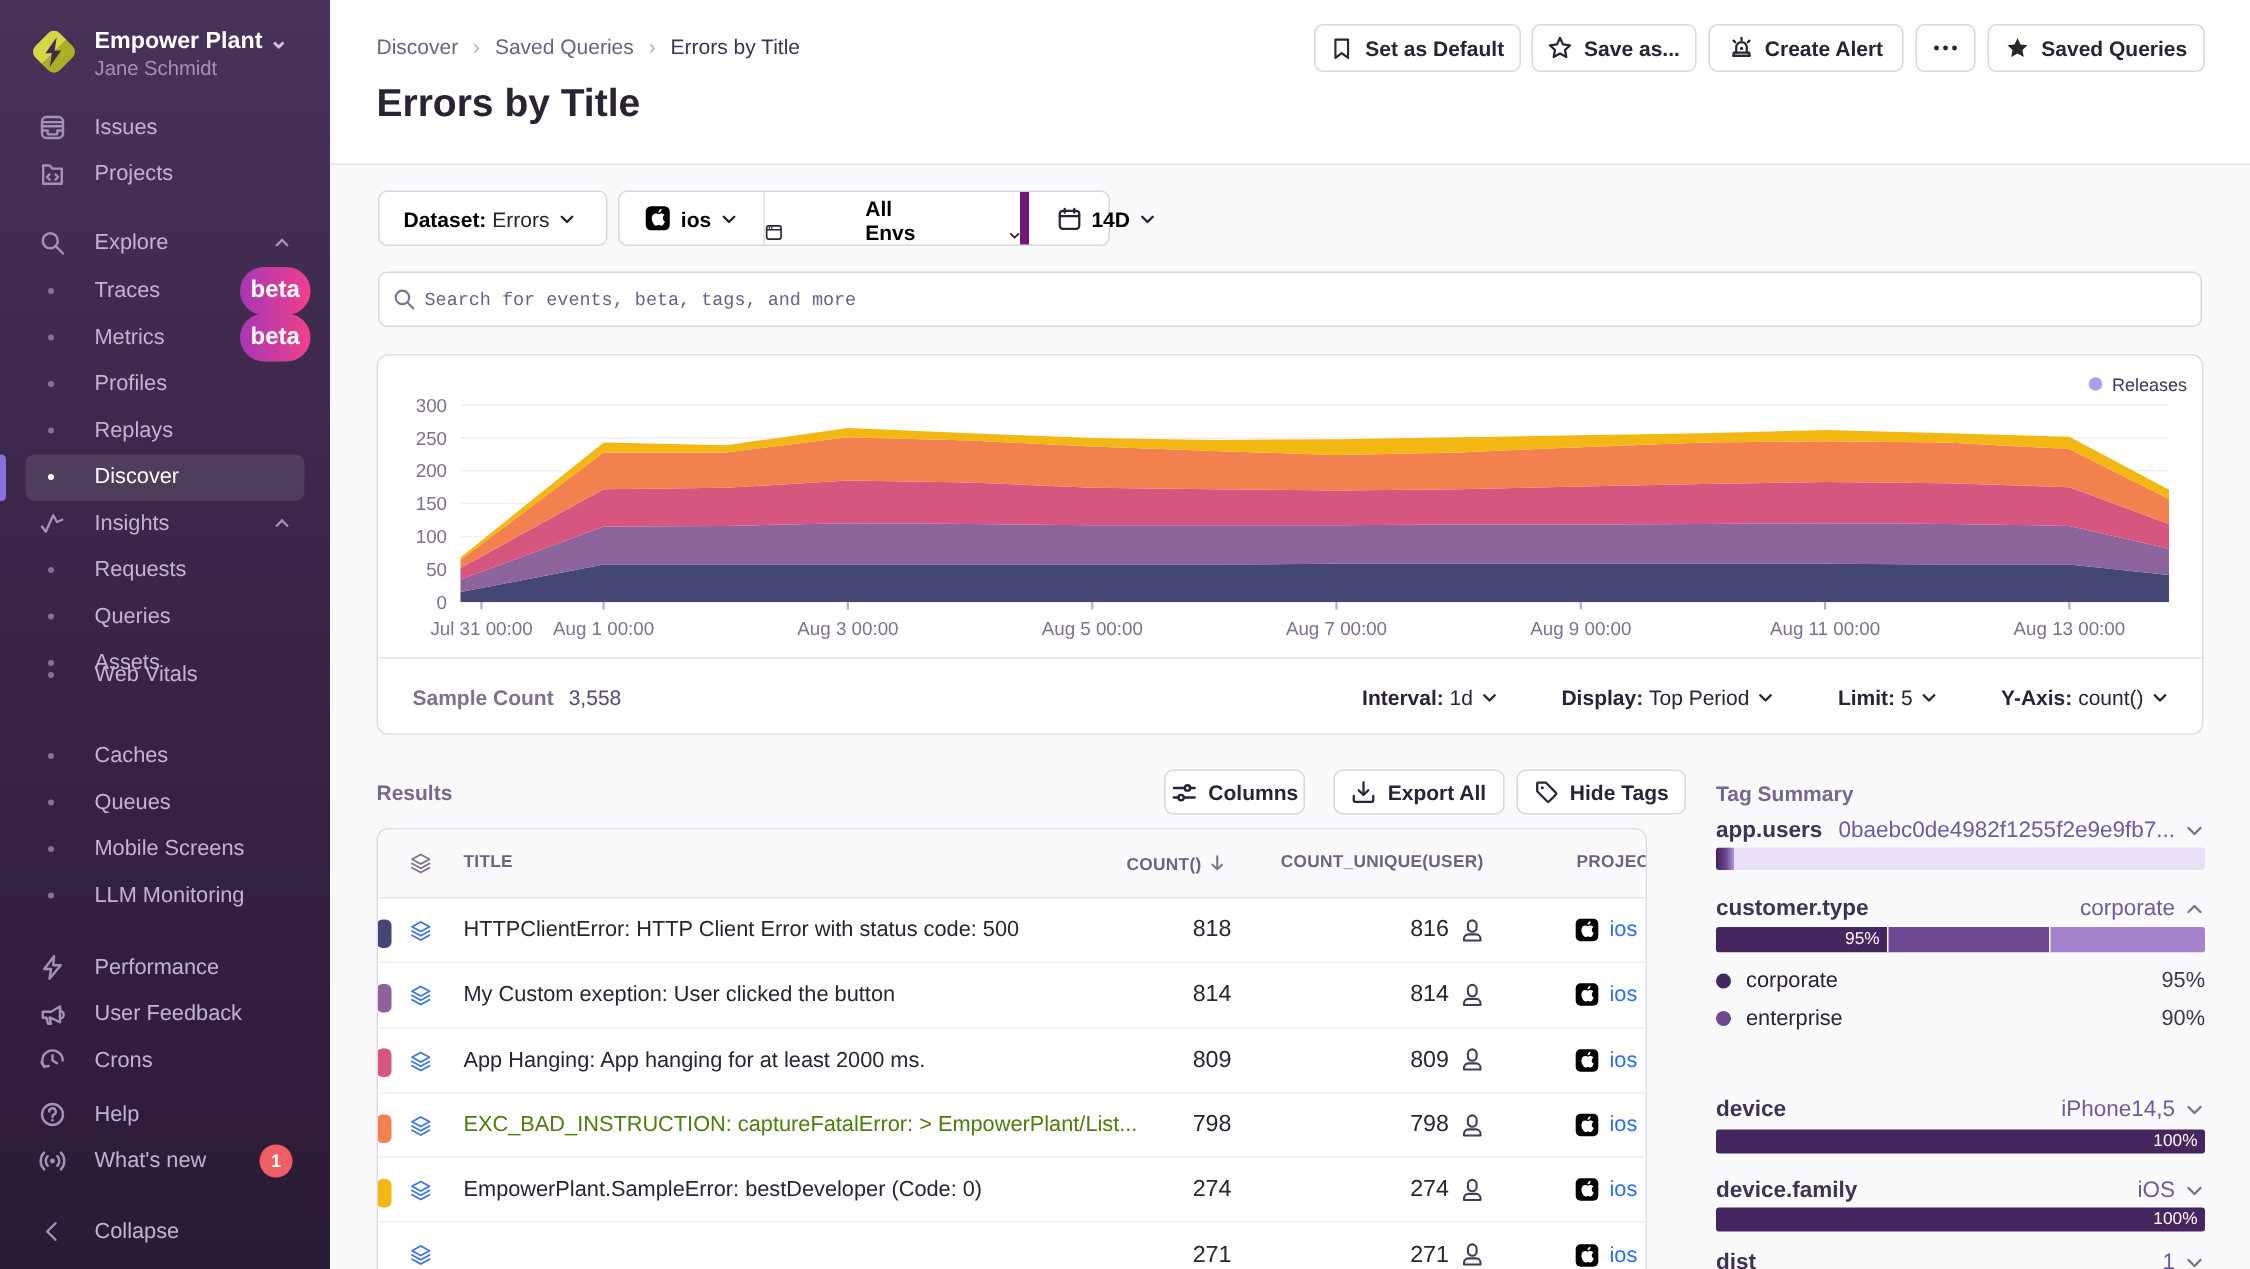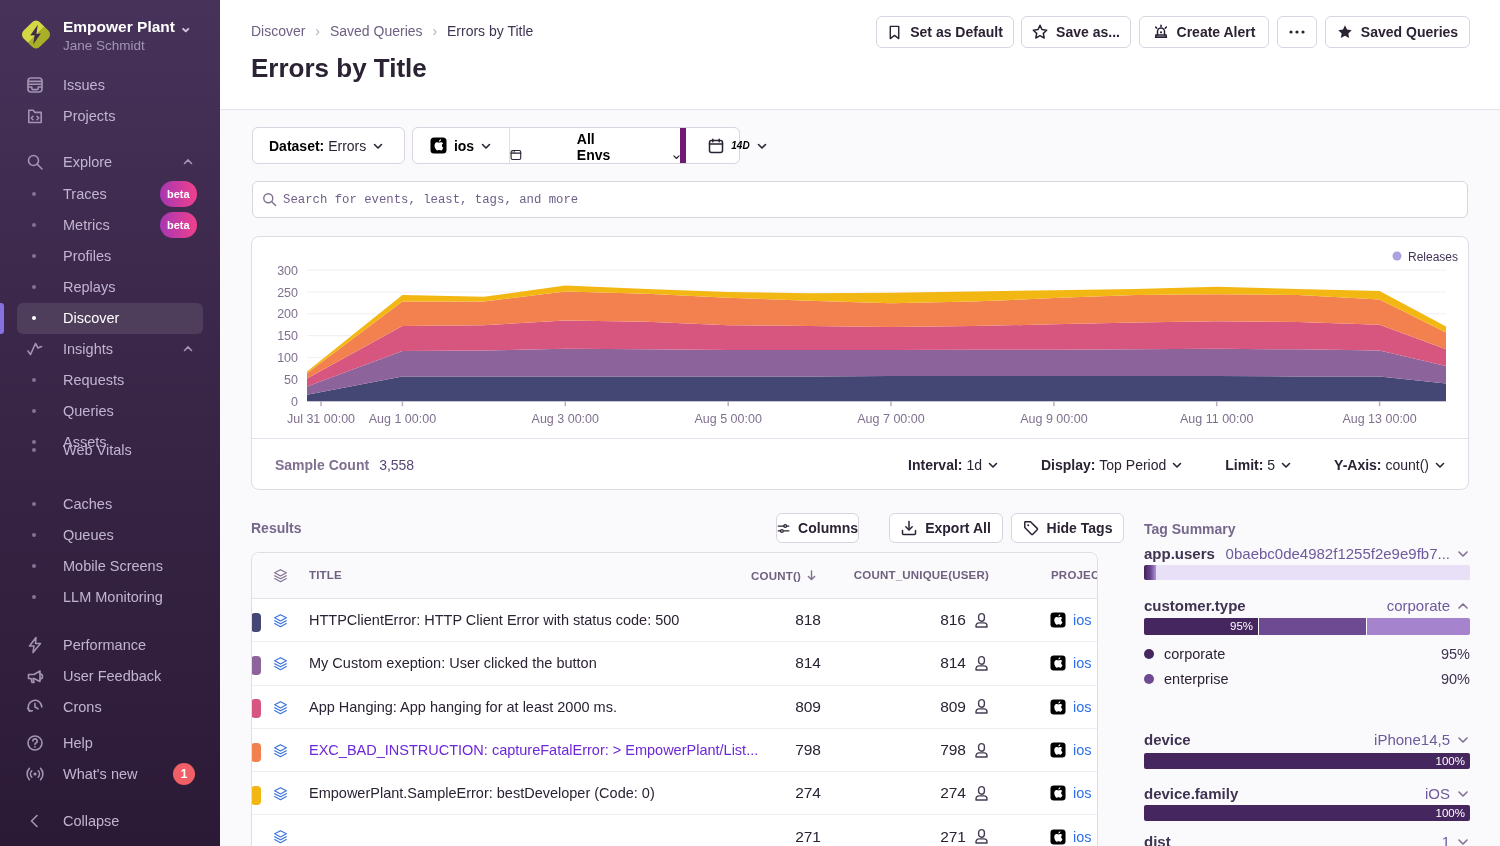--- a/index.html
+++ b/index.html
@@ -7,21 +7,21 @@
 .sidebar { position:absolute; left:0; top:0; width:220px; height:846px; background:linear-gradient(180deg,#47325a 0%,#3b2749 40%,#2b1a36 100%); color:#c2b4d0; }
 .logo { position:absolute; left:19px; top:17px; width:34px; height:36px; }
 .orgname { position:absolute; left:63px; top:18px; font-size:15.5px; font-weight:bold; color:#fff; }
 .orgname .chev { color:#cfc2dc; }
 .username { position:absolute; left:63px; top:38px; font-size:13.5px; color:#a294b2; }
 .sitem { position:absolute; left:0; width:220px; height:31px; font-size:14.5px; }
 .sitem .ic { position:absolute; left:26px; top:50%; transform:translateY(-50%); width:18px; height:18px; }
 .sitem .lbl { position:absolute; left:63px; top:50%; transform:translateY(-50%); }
 .sitem .dot { position:absolute; left:32px; top:50%; transform:translateY(-50%); width:4px; height:4px; border-radius:50%; background:#837396; }
 .sitem .chevup { position:absolute; right:26px; top:50%; transform:translateY(-50%); }
-.beta { position:absolute; left:160px; top:50%; transform:translateY(-50%); font-size:11px; font-weight:bold; color:#fff; background:linear-gradient(90deg,#a737b4,#f0408c); border-radius:20px; padding:7px 7px; }
+.beta { position:absolute; left:160px; top:50%; transform:translateY(-50%); font-size:16px; font-weight:bold; color:#fff; background:linear-gradient(90deg,#a737b4,#f0408c); border-radius:20px; padding:7px 7px; }
 .sel { background:rgba(255,255,255,0.10); border-radius:6px; left:17px !important; width:186px !important; color:#fff; }
 .sel .dot { left:15px; background:#fff; }
 .sel .lbl { left:46px; }
 .selbar { position:absolute; left:0; width:4px; height:31px; background:#8572e0; border-radius:0 3px 3px 0; }
 .badge1 { position:absolute; left:173px; top:50%; transform:translateY(-50%); width:22px; height:22px; border-radius:50%; background:#f05e66; color:#fff; font-size:12px; font-weight:bold; text-align:center; line-height:22px; }
 .main { position:absolute; left:220px; top:0; width:1280px; height:846px; background:#faf9fb; }
 .header { position:absolute; left:0; top:0; width:1280px; height:110px; background:#fff; border-bottom:1px solid #e6e1ea; }
 .crumbs { position:absolute; left:31px; top:23px; font-size:14px; color:#6e6083; }
 .crumbs .sep { color:#b5a8c2; margin:0 6px; }
 .crumbs .cur { color:#3f3352; }
@@ -239,38 +239,38 @@
           <svg width="16" height="16" viewBox="0 0 16 16">
             <rect x="1.5" y="2" width="13" height="12" rx="2" stroke="#2b2233" stroke-width="1.5" fill="none" stroke-linecap="round" stroke-linejoin="round"></rect>
             <path d="M1.5 5.5 h13" stroke="#2b2233" stroke-width="1.5" fill="none" stroke-linecap="round" stroke-linejoin="round"></path>
             <path d="M4 3.8 h0.01 M6.2 3.8 h0.01" stroke="#2b2233" stroke-width="1.6" stroke-linecap="round"></path>
           </svg>
           <span style="margin-left:7px">All Envs</span>
           <svg width="12" height="12" viewBox="0 0 12 12" style="margin-left:6px">
             <path d="M2.5 4.5 L6 8 L9.5 4.5" stroke="#2b2233" stroke-width="1.6" fill="none" stroke-linecap="round" stroke-linejoin="round"></path>
           </svg>
         </div>
-  <div style="flex:0 0 103px; display:flex; align-items:center; justify-content:center; font-size:10px; font-weight:bold; height:100%;font-style:italic;">
+  <div style="flex:0 0 103px; display:flex; align-items:center; justify-content:center; font-size:14px; font-weight:bold; height:100%;">
           <svg width="16" height="16" viewBox="0 0 16 16">
             <rect x="1.5" y="2.5" width="13" height="12" rx="2" stroke="#2b2233" stroke-width="1.5" fill="none" stroke-linecap="round" stroke-linejoin="round"></rect>
             <path d="M1.5 6 h13" stroke="#2b2233" stroke-width="1.5" fill="none" stroke-linecap="round" stroke-linejoin="round"></path>
             <path d="M4.8 1.2 v2.6 M11.2 1.2 v2.6" stroke="#2b2233" stroke-width="1.5" fill="none" stroke-linecap="round" stroke-linejoin="round"></path>
           </svg>
           <span style="margin-left:7px">14D</span>
           <svg width="12" height="12" viewBox="0 0 12 12" style="margin-left:6px">
             <path d="M2.5 4.5 L6 8 L9.5 4.5" stroke="#2b2233" stroke-width="1.6" fill="none" stroke-linecap="round" stroke-linejoin="round"></path>
           </svg>
         </div>
 </div>
 <div class="fbtn" style="left:32px; top:181px; width:1216px; height:37px; padding-left:9px;">
   <svg width="15" height="15" viewBox="0 0 16 16">
           <circle cx="6.7" cy="6.7" r="4.8" stroke="#80708f" stroke-width="1.5" fill="none"></circle>
           <path d="M10.4 10.4 L14.5 14.5" stroke="#80708f" stroke-width="1.5" stroke-linecap="round"></path>
         </svg>
-  <span style="font-family:'Liberation Mono',monospace; font-size:12.3px; color:#6f608a; margin-left:6px;">Search for events, least, tags, and more</span>
+  <span style="font-family:'Liberation Mono',monospace; font-size:12.3px; color:#6f608a; margin-left:6px;">Search for events, beta, tags, and more</span>
 </div>
 </div>
   <div id="chartpanel">
 <div style="position:absolute; left:31px; top:236px; width:1218px; height:254px; background:#fff; border:1px solid #e0dce5; border-radius:8px;">
   <svg width="1218" height="254" style="position:absolute; left:0; top:0;">
 <line x1="55" y1="164.3" x2="1194" y2="164.3" stroke="#f0edf3" stroke-width="1"></line>
           <line x1="55" y1="142.4" x2="1194" y2="142.4" stroke="#f0edf3" stroke-width="1"></line>
           <line x1="55" y1="120.6" x2="1194" y2="120.6" stroke="#f0edf3" stroke-width="1"></line>
           <line x1="55" y1="98.7" x2="1194" y2="98.7" stroke="#f0edf3" stroke-width="1"></line>
           <line x1="55" y1="76.8" x2="1194" y2="76.8" stroke="#f0edf3" stroke-width="1"></line>
@@ -326,21 +326,21 @@
             </svg></span>
     <span style="width:42px"></span>
     <span style="font-size:14px; color:#2b2233; display:flex; align-items:center; margin-right:22px;"><b>Y-Axis:</b>&nbsp;count()<svg width="12" height="12" viewBox="0 0 12 12" style="margin-left:5px">
               <path d="M2.5 4.5 L6 8 L9.5 4.5" stroke="#2b2233" stroke-width="1.6" fill="none" stroke-linecap="round" stroke-linejoin="round"></path>
             </svg></span>
   </div>
 </div>
 </div>
   <div id="results">
 <div style="position:absolute; left:31px; top:520px; font-size:14px; font-weight:bold; color:#76688c;">Results</div>
-<div class="btn" style="left:556px; top:513px; width:83px; height:30px;"><svg width="17" height="17" viewBox="0 0 16 16">
+<div class="btn" style="left:556px; top:513px; width:94px; height:30px;"><svg width="17" height="17" viewBox="0 0 16 16">
           <path d="M1.5 5 h7" stroke="#2b2233" stroke-width="1.5" fill="none" stroke-linecap="round" stroke-linejoin="round"></path>
           <path d="M11.5 5 h3" stroke="#2b2233" stroke-width="1.5" fill="none" stroke-linecap="round" stroke-linejoin="round"></path>
           <circle cx="10" cy="5" r="1.7" stroke="#2b2233" stroke-width="1.5" fill="none" stroke-linecap="round" stroke-linejoin="round"></circle>
           <path d="M1.5 11 h3" stroke="#2b2233" stroke-width="1.5" fill="none" stroke-linecap="round" stroke-linejoin="round"></path>
           <path d="M8.5 11 h6" stroke="#2b2233" stroke-width="1.5" fill="none" stroke-linecap="round" stroke-linejoin="round"></path>
           <circle cx="6" cy="11" r="1.7" stroke="#2b2233" stroke-width="1.5" fill="none" stroke-linecap="round" stroke-linejoin="round"></circle>
         </svg>Columns</div>
 <div class="btn" style="left:669px; top:513px; width:114px; height:30px;"><svg width="16" height="16" viewBox="0 0 16 16">
           <path d="M8 1.5 V9.5" stroke="#2b2233" stroke-width="1.5" fill="none" stroke-linecap="round" stroke-linejoin="round"></path>
           <path d="M4.8 6.8 L8 10 L11.2 6.8" stroke="#2b2233" stroke-width="1.5" fill="none" stroke-linecap="round" stroke-linejoin="round"></path>
@@ -427,21 +427,21 @@
               </g>
             </svg>ios</span>
     </div>
         <div style="position:relative; height:43.3px; border-bottom:1px solid #f1edf3; display:flex; align-items:center;">
       <div style="position:absolute; left:-1px; top:calc(50% - 7.5px); width:9.5px; height:19px; border-radius:4px; background:#f38150;"></div>
       <span style="position:absolute; left:21px; top:14px;"><svg width="15" height="15" viewBox="0 0 18 18">
               <path d="M9 2 L16 5.8 9 9.6 2 5.8 Z" stroke="#3c74dd" stroke-width="1.4" fill="none" stroke-linecap="round" stroke-linejoin="round"></path>
               <path d="M2 9.2 L9 13 16 9.2" stroke="#3c74dd" stroke-width="1.4" fill="none" stroke-linecap="round" stroke-linejoin="round"></path>
               <path d="M2 12.6 L9 16.4 16 12.6" stroke="#3c74dd" stroke-width="1.4" fill="none" stroke-linecap="round" stroke-linejoin="round"></path>
             </svg></span>
-      <span style="position:absolute; left:57px; font-size:14.5px; color:#6d28d9; white-space:nowrap;">EXC_BAD_INSTRUCTION: captureFatalError: &gt; EmpowerPlant/List...</span>
+      <span style="position:absolute; left:57px; font-size:14.5px; color:#4d7c0f; white-space:nowrap;">EXC_BAD_INSTRUCTION: captureFatalError: &gt; EmpowerPlant/List...</span>
       <span style="position:absolute; right:276px; font-size:15.5px; color:#2b2233;">798</span>
       <span style="position:absolute; right:107px; font-size:15.5px; color:#2b2233; display:flex; align-items:center; gap:7px;">798<svg width="17" height="17" viewBox="0 0 17 17">
               <rect x="5.6" y="1.6" width="5.8" height="7.6" rx="2.9" stroke="#453c51" stroke-width="1.4" fill="none"></rect>
               <path d="M3 15 v-1.2 a2.9 2.9 0 0 1 2.9-2.9 h5.2 a2.9 2.9 0 0 1 2.9 2.9 V15 Z" stroke="#453c51" stroke-width="1.4" fill="none" stroke-linejoin="round"></path>
             </svg></span>
       <span style="position:absolute; left:798px; font-size:14.5px; color:#2b6fef; display:flex; align-items:center; gap:7px;"><svg width="16" height="16" viewBox="0 0 17 17" style="vertical-align:-3px">
               <rect x="0.5" y="0.5" width="16" height="16" rx="3.5" fill="#000"></rect>
               <g fill="#fff" transform="translate(-0.9,-0.8) scale(1.15)">
                 <path d="M11.1 8.06c-.02-1.2.98-1.78 1.02-1.81-.56-.81-1.42-.92-1.72-.94-.73-.07-1.43.43-1.8.43-.37 0-.94-.42-1.55-.41-.8.01-1.53.46-1.94 1.17-.83 1.44-.21 3.56.6 4.73.39.57.86 1.21 1.47 1.19.59-.02.81-.38 1.52-.38s.91.38 1.54.37c.64-.01 1.04-.58 1.43-1.15.45-.66.64-1.3.65-1.33-.01-.01-1.24-.48-1.22-1.87z"></path>
                 <path d="M9.9 4.2c.32-.39.54-.93.48-1.47-.46.02-1.03.31-1.36.7-.3.35-.56.9-.49 1.43.52.04 1.05-.26 1.37-.66z"></path>

